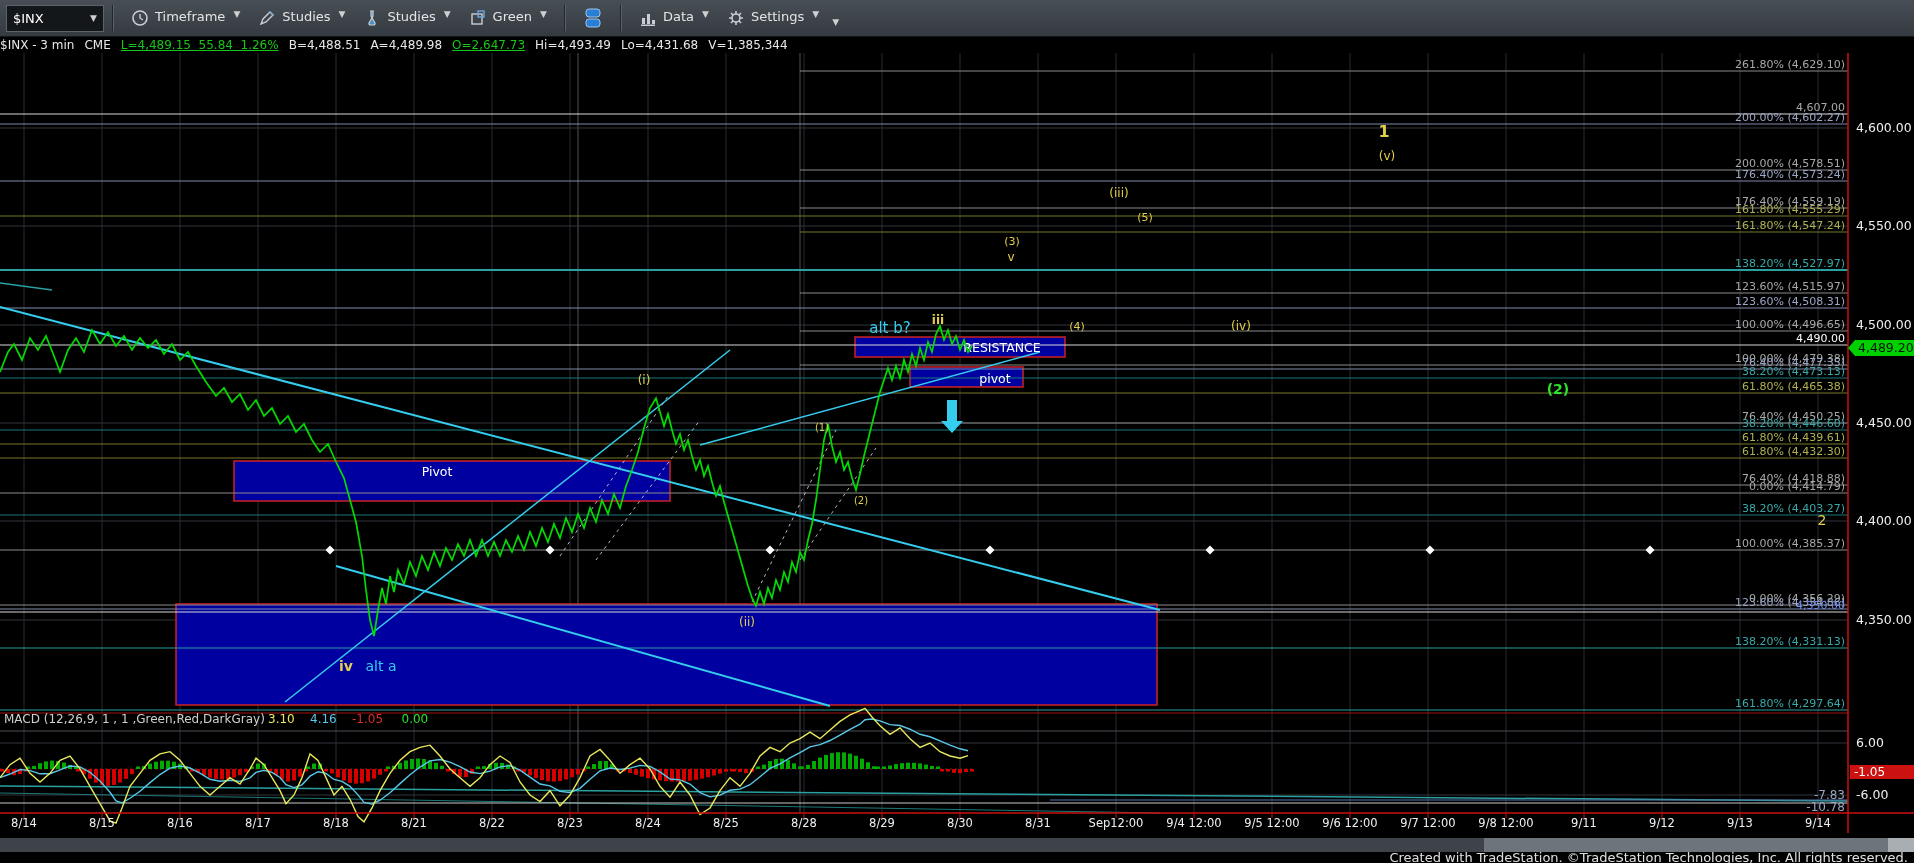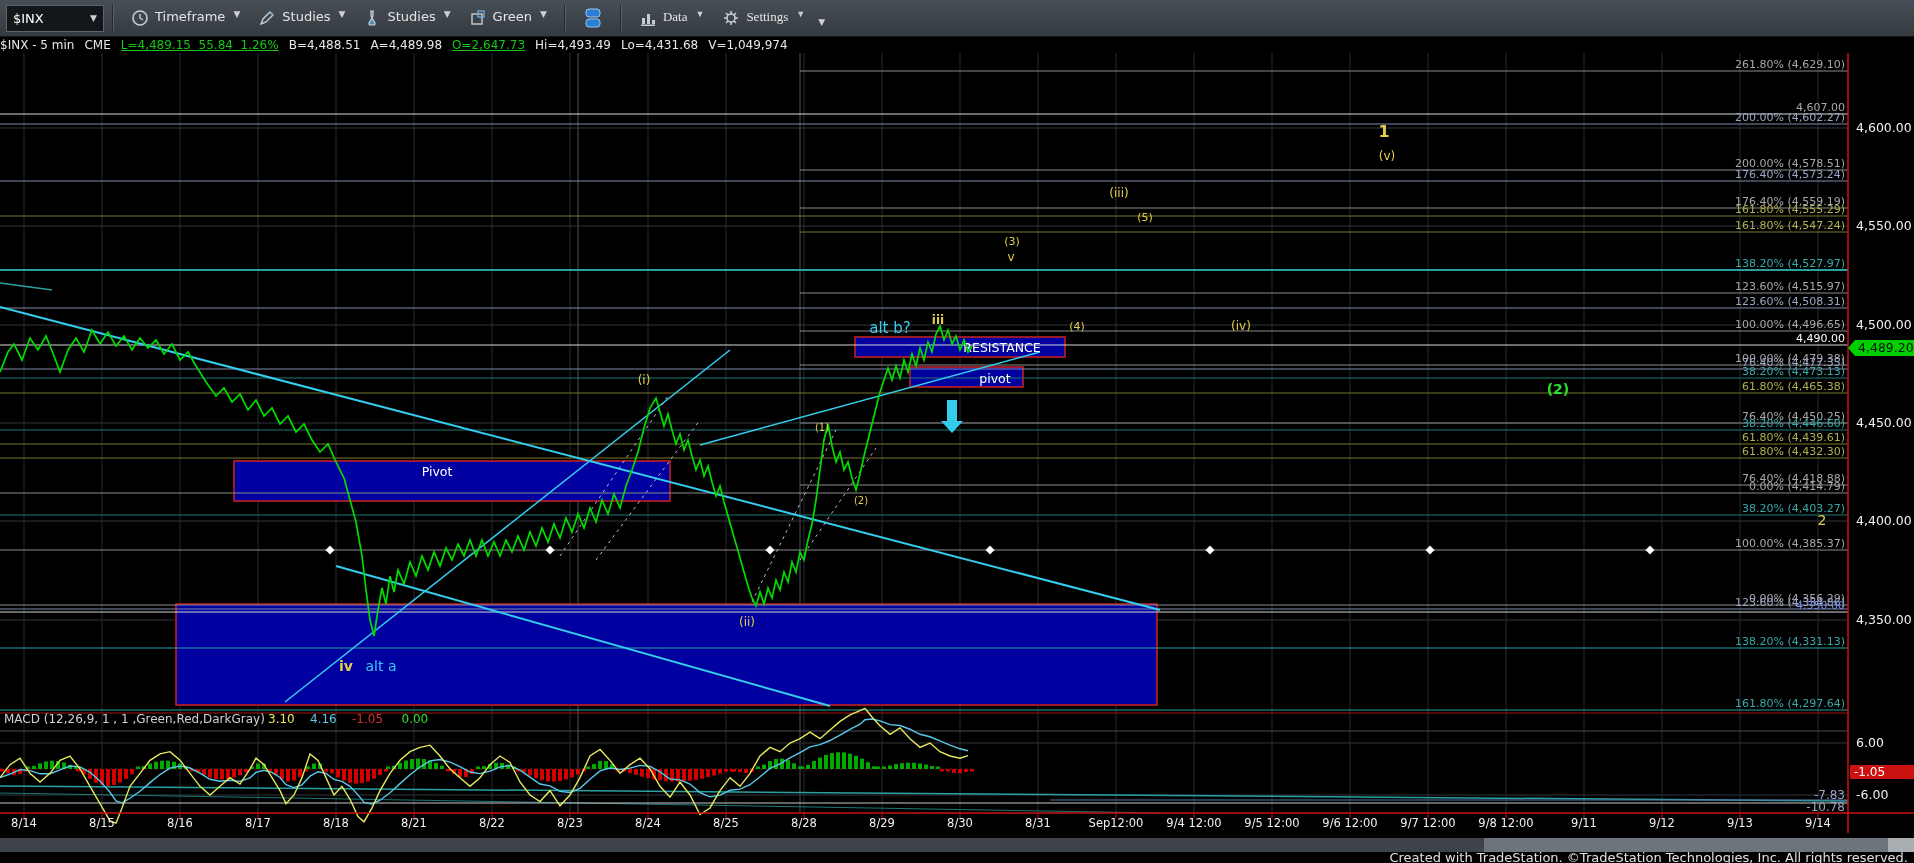--- a/index.html
+++ b/index.html
@@ -459,21 +459,21 @@
       </div>
     </div>
   <div class="tb-sep"></div>
   <div class="menu-item">
     <svg width="20" height="22" viewBox="0 0 20 22">
       <rect x="3" y="2" width="14" height="8" rx="3" fill="#2a7fd4" stroke="#9cc6ee" stroke-width="1"></rect>
       <rect x="3" y="12" width="14" height="8" rx="3" fill="#2a7fd4" stroke="#9cc6ee" stroke-width="1"></rect>
     </svg>
   </div>
   <div class="tb-sep"></div>
-  <div id="menus2" style="display:flex;align-items:center;font-family:Liberation Serif, serif;">
+  <div id="menus2" style="display:flex;align-items:center;">
       <div class="menu-item">
         <svg width="18" height="18" viewBox="0 0 18 18">
           <rect x="3" y="9" width="3" height="6" fill="#c9ced3"></rect>
           <rect x="8" y="5" width="3" height="10" fill="#c9ced3"></rect>
           <rect x="13" y="11" width="3" height="4" fill="#c9ced3"></rect>
           <rect x="2" y="15.5" width="14" height="1.5" fill="#c9ced3"></rect>
         </svg>
         <span>Data</span>
         <span class="car">▼</span>
       </div>
@@ -484,20 +484,20 @@
             <path d="M9 2v3M9 13v3M2 9h3M13 9h3M4 4l2 2M12 12l2 2M14 4l-2 2M6 12l-2 2"></path>
           </g>
         </svg>
         <span>Settings</span>
         <span class="car">▼</span>
       </div>
     </div>
   <span class="car" style="margin-left:4px;margin-top:8px;">▼</span>
 </div>
 
-<div id="statusbar"><span class="tk-w">$INX - 5 min</span><span class="tk-w">CME</span><span class="tk-g">L=4,489.15  55.84  1.26%</span><span class="tk-w">B=4,488.51</span><span class="tk-w">A=4,489.98</span><span class="tk-g">O=2,647.73</span><span class="tk-w">Hi=4,493.49</span><span class="tk-w">Lo=4,431.68</span><span class="tk-w">V=1,049,974</span></div>
+<div id="statusbar"><span class="tk-w">$INX - 3 min</span><span class="tk-w">CME</span><span class="tk-g">L=4,489.15  55.84  1.26%</span><span class="tk-w">B=4,488.51</span><span class="tk-w">A=4,489.98</span><span class="tk-g">O=2,647.73</span><span class="tk-w">Hi=4,493.49</span><span class="tk-w">Lo=4,431.68</span><span class="tk-w">V=1,385,344</span></div>
 
 <div id="scrollbar">
   <div id="sb-thumb"></div>
   <div id="sb-corner"></div>
 </div>
 
 <div id="footer">Created with TradeStation. ©TradeStation Technologies, Inc. All rights reserved.</div>
 
 </body></html>

